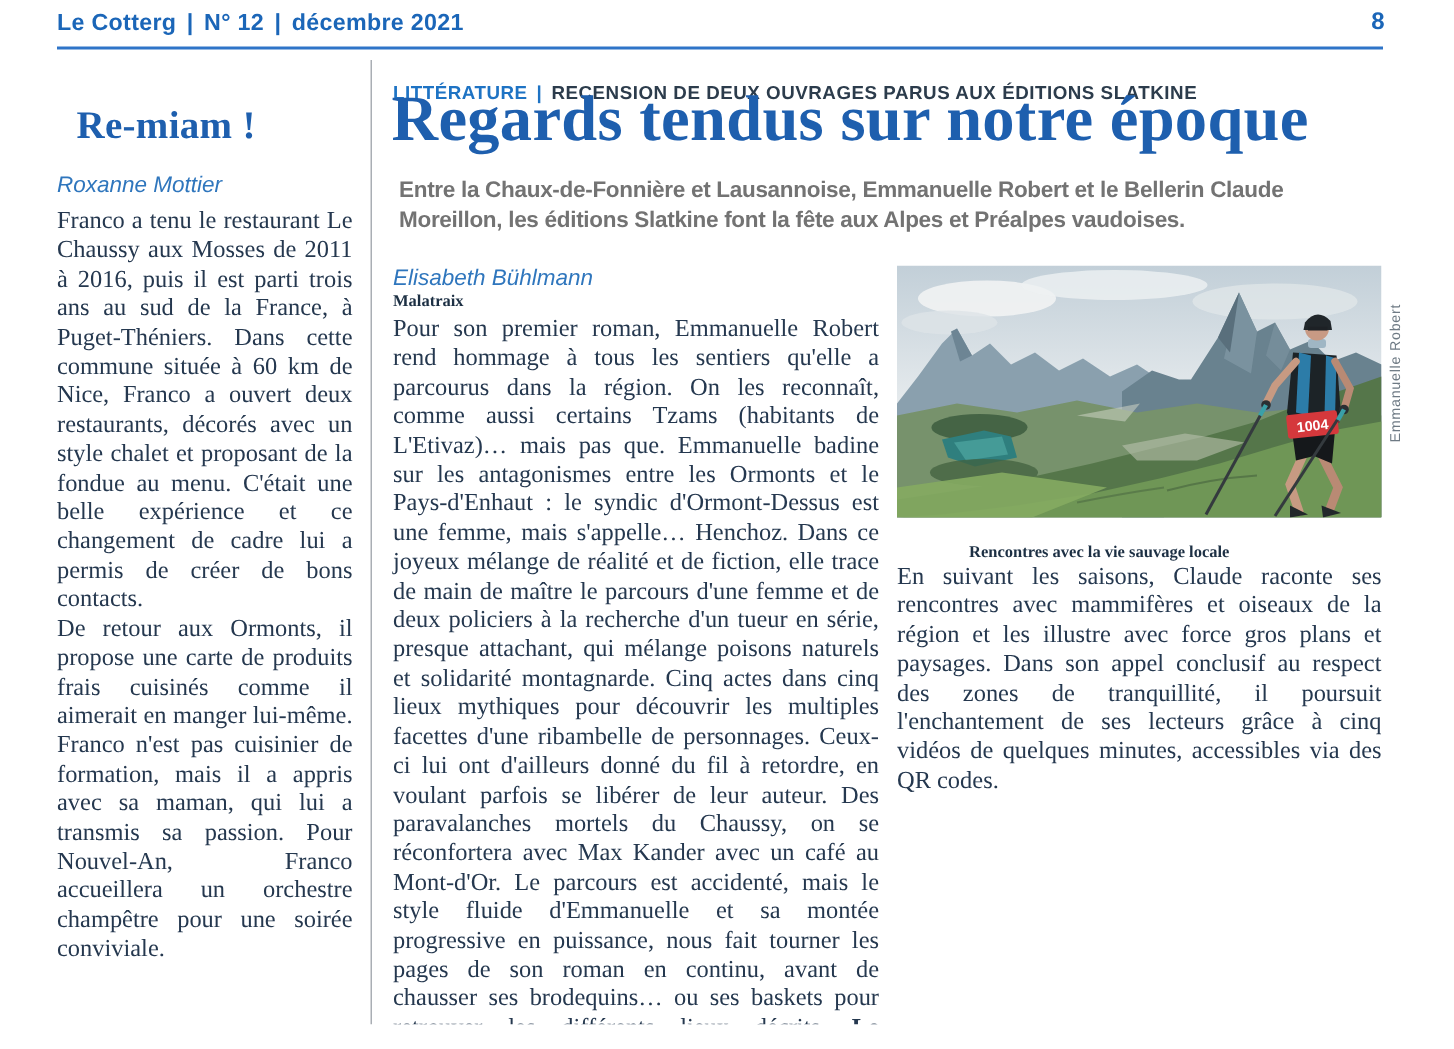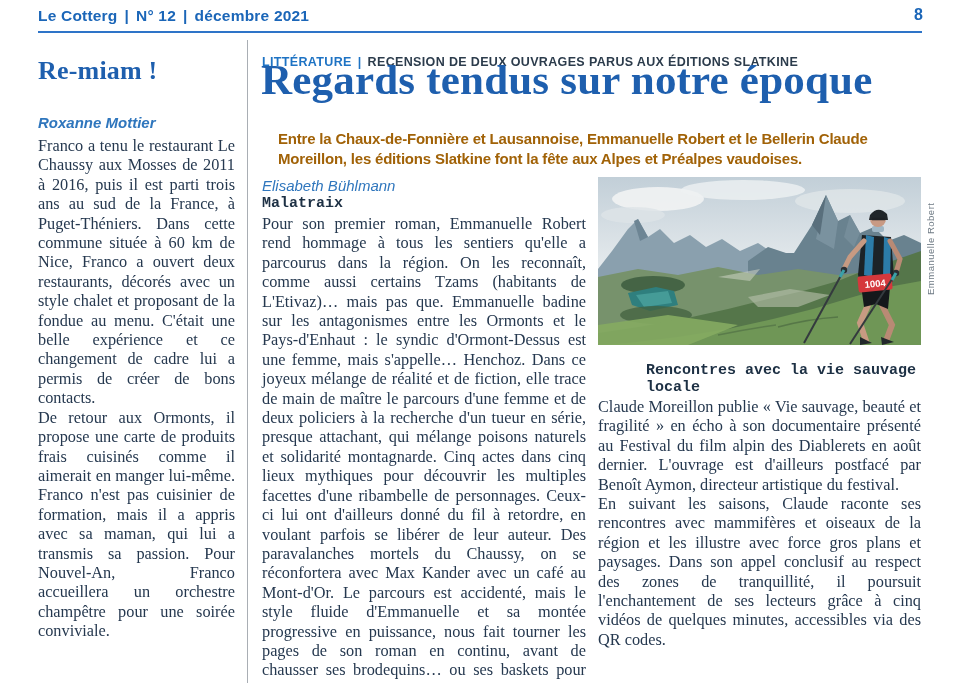--- a/index.html
+++ b/index.html
@@ -36,53 +36,53 @@
   .byline{
     font-family:"Liberation Sans", sans-serif;
     font-style:italic;font-size:15px;color:#2f76bd;
   }
   .body-text{
     font-size:16.3px;line-height:19.4px;color:#25384f;
     text-align:justify;hyphens:auto;-webkit-hyphens:auto;
     margin:0;
   }
   .subhead{
-    font-family:Liberation Mono, monospace;
-    font-weight:bold;font-size:15px;color:#1d3044;
+    font-family:Liberation Serif, serif;
+    font-weight:bold;font-size:11px;color:#1d3044;
     margin:0;
   }
   
   .left-col{position:absolute;left:38px;top:56px;width:197px;}
   .left-title{
-    margin:0;font-family:"Liberation Serif", serif;
+    margin:13px;font-family:"Liberation Serif", serif;
     font-weight:bold;font-size:26px;color:#1e5fae;letter-spacing:.2px;
   }
-  .left-col .byline{display:block;margin-top:28px;font-weight:bold;}
+  .left-col .byline{display:block;margin-top:16px;}
   .left-body{margin-top:5px;}
   .left-body p{margin:0;}
   
   .kicker{
     position:absolute;left:262px;top:55px;
     font-family:"Liberation Sans", sans-serif;
     font-weight:bold;font-size:12.5px;letter-spacing:.35px;
     color:#2c3c4c;white-space:nowrap;
   }
   .kicker .kicker-section{color:#1e73c4;}
   .kicker .sep{color:#1e73c4;margin:0 6px;}
   .main-title{
     position:absolute;left:261px;top:55px;margin:0;
     font-family:"Liberation Serif", serif;
     font-weight:bold;font-size:43px;color:#1e5fae;letter-spacing:.2px;
     white-space:nowrap;
   }
   .main-lead{
-    position:absolute;left:262px;top:113px;width:660px;margin:16px;
+    position:absolute;left:262px;top:113px;width:660px;margin:4px;
     font-family:"Liberation Sans", sans-serif;
     font-weight:bold;font-size:15px;line-height:1.33;letter-spacing:-.2px;
-    color:#a16207;
+    color:#737373;
   }
   
   .col1{position:absolute;left:262px;top:177px;width:324px;}
   .col1 .byline{display:block;}
   .col1 .subhead{margin-top:1px;}
   .col1 .body-text{margin-top:2px;}
   .col1 .bold-inline{font-weight:bold;}
   .col2{position:absolute;left:598px;top:177px;width:323px;}
   .photo-wrap{position:relative;width:323px;height:168px;}
   .photo-wrap svg{display:block;}
@@ -211,17 +211,16 @@
           <line x1="298" y1="96" x2="294" y2="103" stroke="#3aa0a8" stroke-width="3"></line>
         </g>
       </svg>
       <span class="photo-credit">Emmanuelle Robert</span>
     </div>
 
 
 
     <h3 class="subhead">Rencontres avec la vie sauvage locale</h3>
 
-    <p class="body-text para2">Claude Moreillon publie « Vie sauvage, beauté et fragilité » en écho à son documentaire présenté au Festival du film alpin des Diablerets en août dernier. L'ouvrage est d'ailleurs postfacé par Benoît Aymon, directeur artistique du festival.</p>
     <p class="body-text para3">En suivant les saisons, Claude raconte ses rencontres avec mammifères et oiseaux de la région et les illustre avec force gros plans et paysages. Dans son appel conclusif au respect des zones de tranquillité, il poursuit l'enchantement de ses lecteurs grâce à cinq vidéos de quelques minutes, accessibles via des QR codes.</p>
   </div>
 
 </div>
 
 </body></html>

